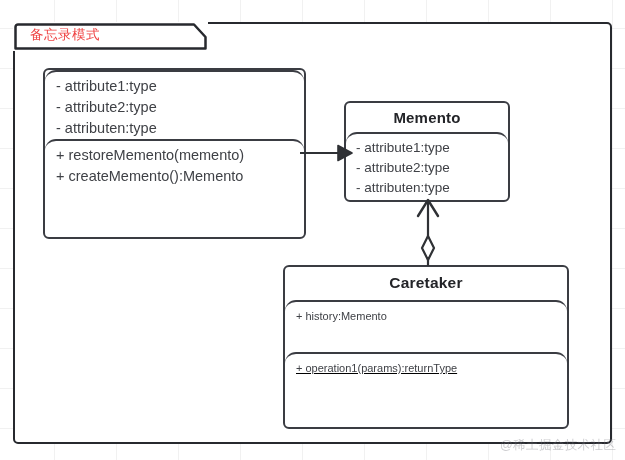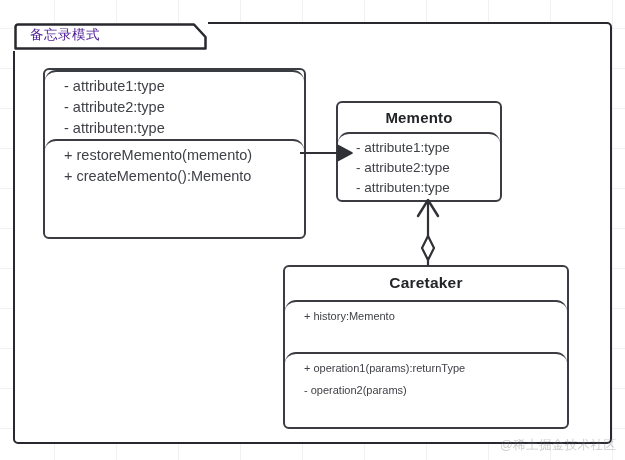--- a/index.html
+++ b/index.html
@@ -48,21 +48,21 @@
     left: 0;
     top: 0;
     width: 195px;
     height: 29px;
   }
   #frame-label .tabtext {
     position: absolute;
     left: 17px;
     top: 4px;
     font-size: 13.5px;
-    color: #4c1d95;
+    color: #ef4444;
     letter-spacing: 0.5px;
     white-space: nowrap;
     text-align: center;
   }
 
   
   .uml-class {
     position: absolute;
     box-sizing: border-box;
     background: #ffffff;
@@ -73,48 +73,48 @@
   .uml-title {
     text-align: center;
     font-weight: bold;
     color: #232428;
     letter-spacing: 0.2px;
     box-sizing: border-box;
   }
   .uml-section {
     border-top: 2.2px solid #3a3c42;
     box-sizing: border-box;
-    padding: 4px 0 5px 8px;
+    padding: 4px 0 5px 0;
     border-radius: 11px;
   }
   .uml-row {
     color: #3f4146;
     white-space: nowrap;
     box-sizing: border-box;
   }
 
   
   #cls-originator { left: 43px; top: 68px; width: 263px; height: 171px; }
   #cls-originator .uml-title { font-size: 16.5px; padding: 8px 0 9px 0; }
   #cls-originator .uml-row { font-size: 14.5px; line-height: 21px; padding-left: 11px; }
   #cls-originator .sec-attrs { height: 69px; }
   #cls-originator .sec-ops { height: 56px; }
 
   
-  #cls-memento { left: 336px; top: 101px; width: 166px; height: 101px; }
+  #cls-memento { left: 344px; top: 101px; width: 166px; height: 101px; }
   #cls-memento .uml-title { font-size: 15px; padding: 6px 0 6px 0; }
   #cls-memento .uml-row { font-size: 13.5px; line-height: 20px; padding-left: 10px; }
   #cls-memento .sec-attrs { height: 68px; }
 
   
   #cls-caretaker { left: 283px; top: 265px; width: 286px; height: 164px; }
   #cls-caretaker .uml-title { font-size: 15.5px; padding: 7px 0 8px 0; border-radius: 16px; }
   #cls-caretaker .uml-row { font-size: 11px; line-height: 21.5px; padding-left: 11px; }
   #cls-caretaker .sec-attrs { height: 52px; }
-  #cls-caretaker .sec-ops { height: 58px; }
+  #cls-caretaker .sec-ops { height: 58px; text-decoration: underline; }
 
   
   .connector {
     position: absolute;
     pointer-events: none;
   }
   #conn-orig-memento { left: 300px; top: 138px; width: 54px; height: 30px; }
   #conn-memento-caretaker { left: 400px; top: 196px; width: 56px; height: 74px; }
 
   
@@ -163,21 +163,20 @@
     </div>
   </div>
 
   <div class="uml-class" id="cls-caretaker">
     <div class="uml-title">Caretaker</div>
     <div class="uml-section sec-attrs">
       <div class="uml-row">+ history:Memento</div>
     </div>
     <div class="uml-section sec-ops">
       <div class="uml-row">+ operation1(params):returnType</div>
-      <div class="uml-row">- operation2(params)</div>
     </div>
   </div>
 
   <svg class="connector" id="conn-orig-memento" viewBox="0 0 54 30">
     <line x1="0" y1="15" x2="40" y2="15" stroke="#2f3135" stroke-width="2.2"></line>
     <polygon points="38,7.5 52,15 38,22.5" fill="#2f3135" stroke="#2f3135" stroke-width="1.6" stroke-linejoin="round"></polygon>
   </svg>
 
   <svg class="connector" id="conn-memento-caretaker" viewBox="0 0 56 74">
     <line x1="28" y1="6" x2="28" y2="70" stroke="#2f3135" stroke-width="2.2"></line>

